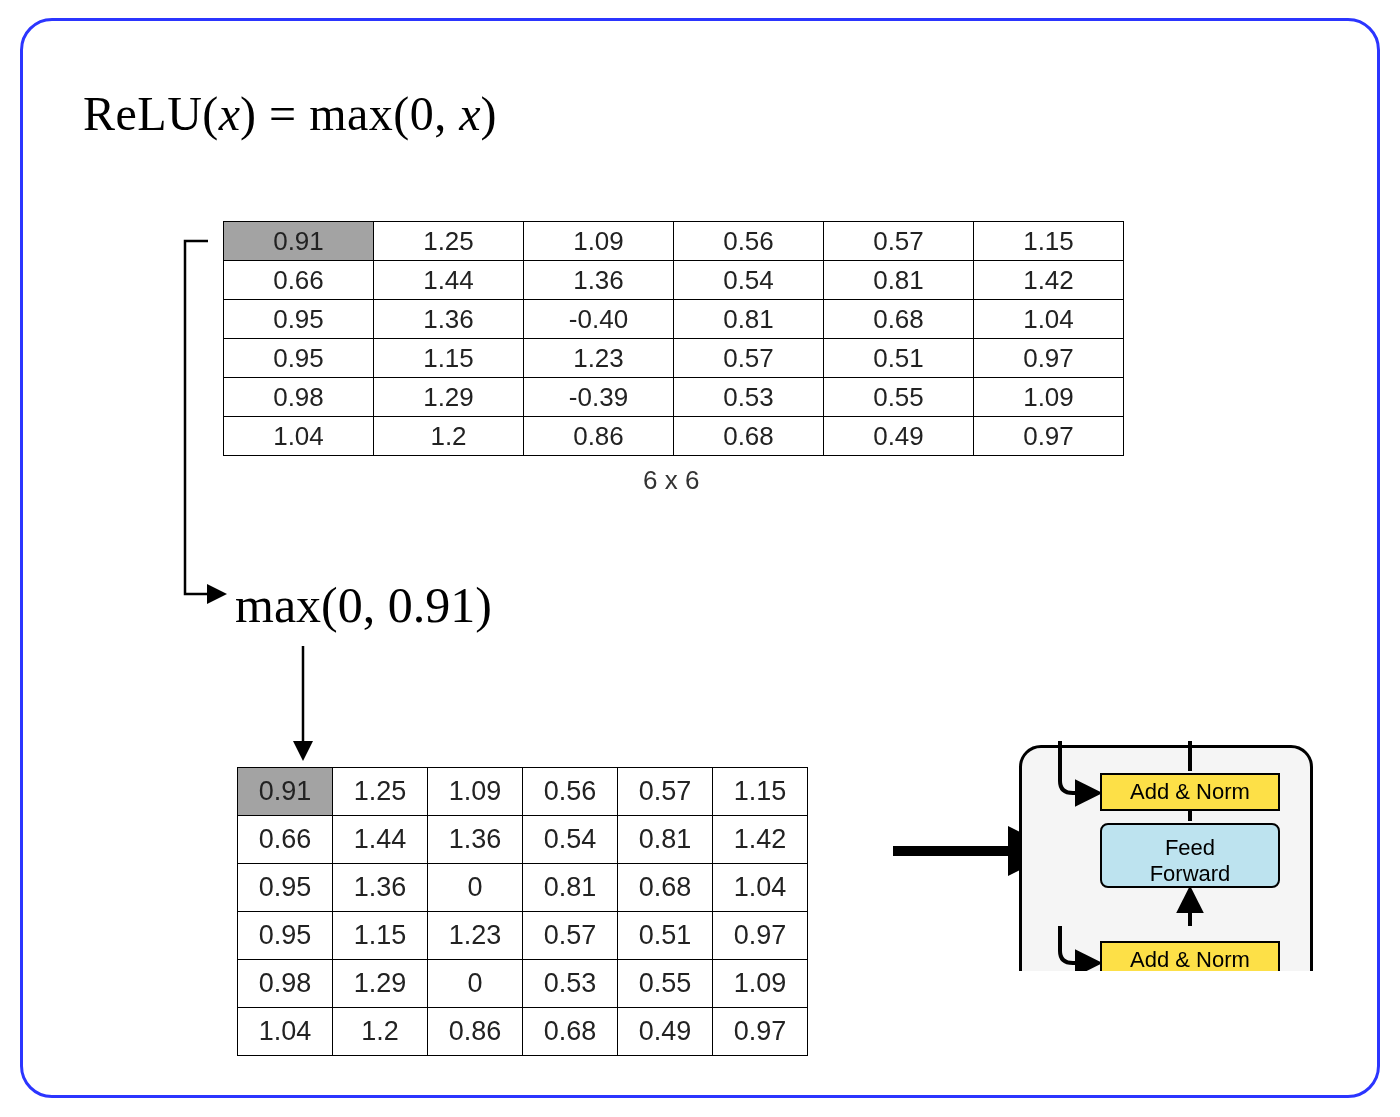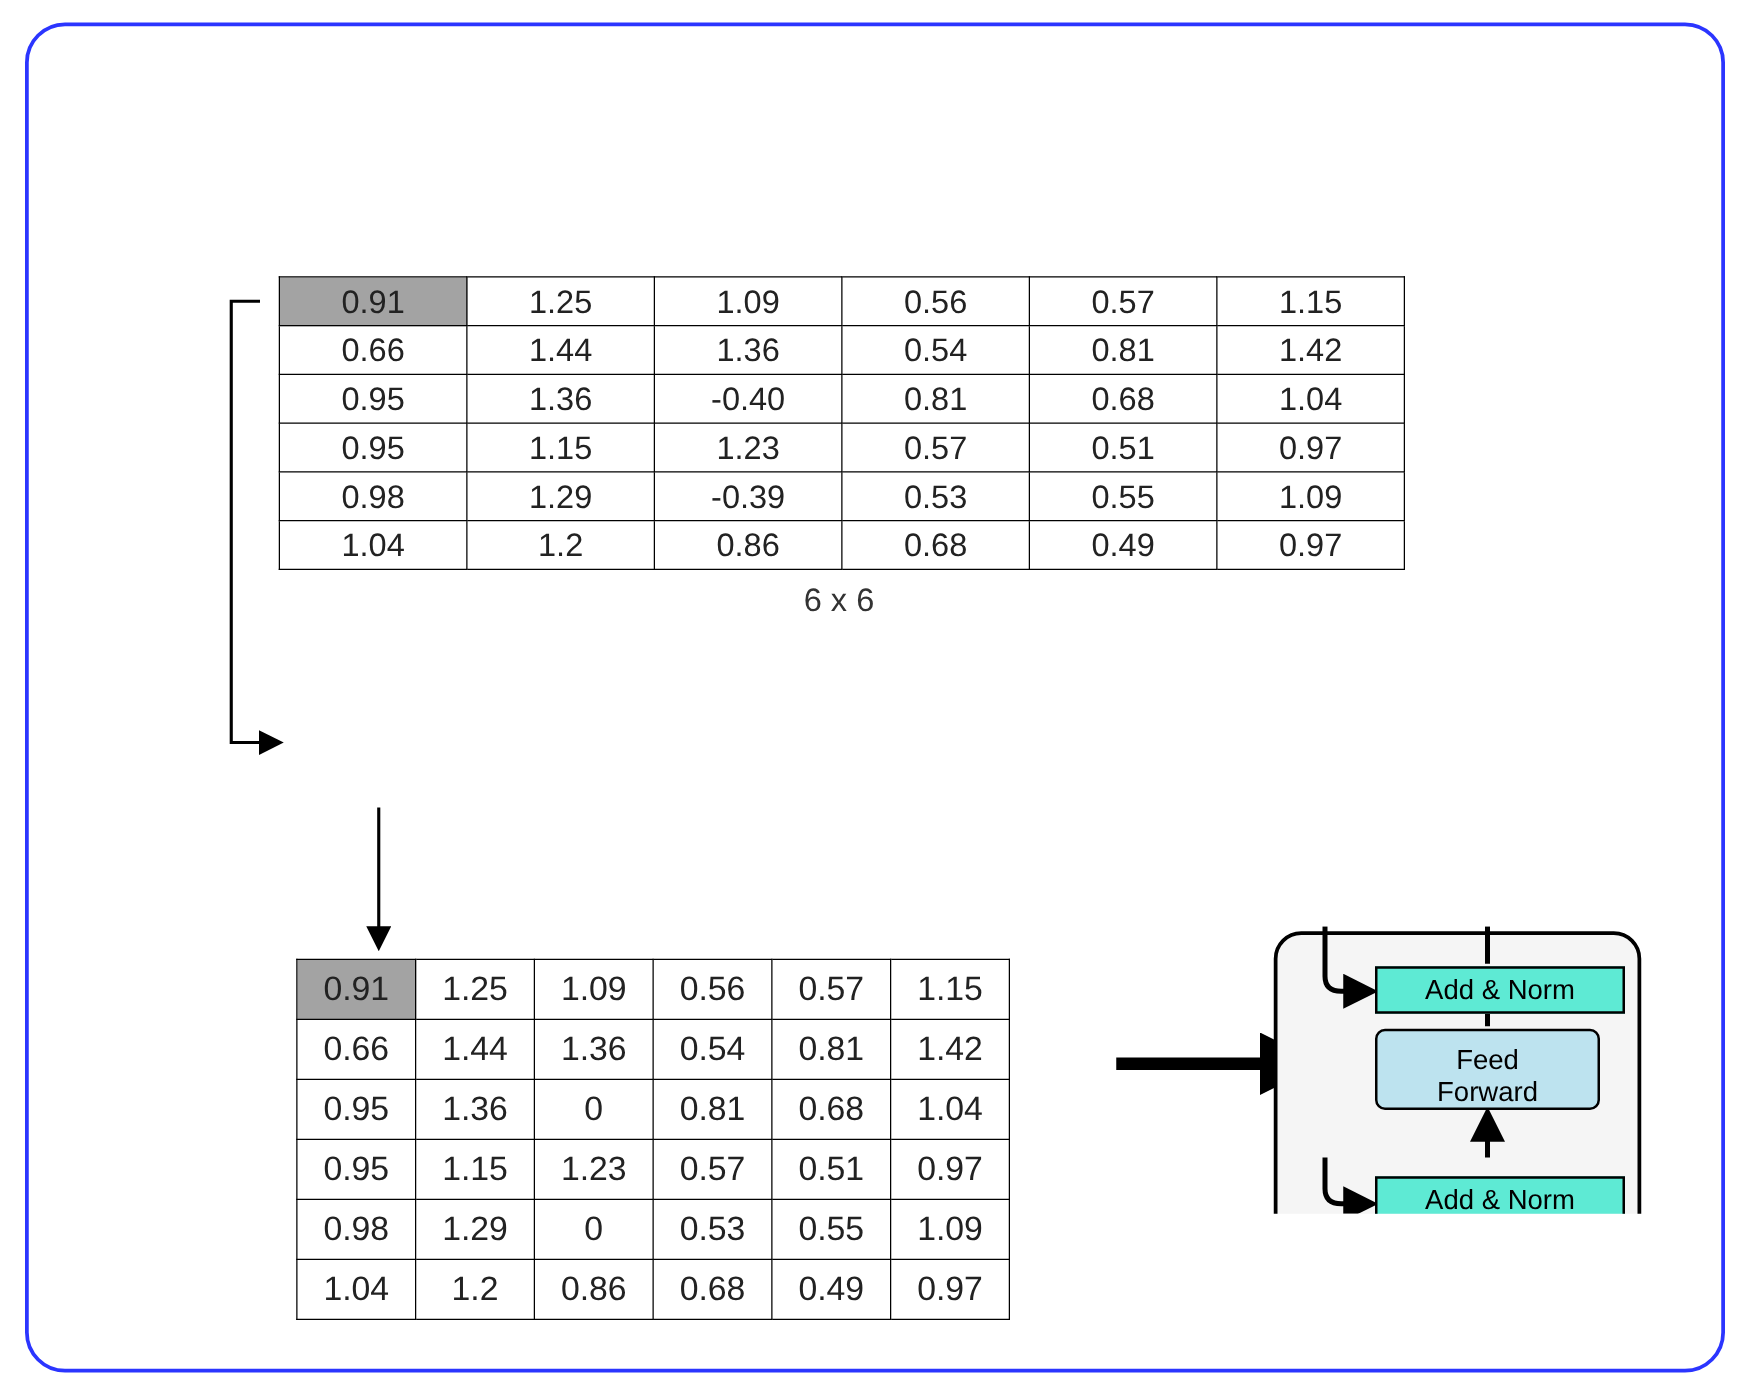--- a/index.html
+++ b/index.html
@@ -82,22 +82,22 @@
   .mini .bg {
     position: absolute;
     left: 4px; top: 4px;
     width: 294px; height: 280px;
     background: #f5f5f5;
     border: 3px solid #000;
     border-radius: 22px;
   }
   .mini .addnorm {
     position: absolute;
-    width: 200px; height: 38px;
-    background: #5eead4;
+    width: 180px; height: 38px;
+    background: #fde047;
     border: 2px solid #000;
     border-radius: 0;
     display: flex;
     align-items: center;
     justify-content: center;
     font-size: 22px;
   }
   .mini .ff {
     position: absolute;
     width: 180px; height: 65px;
@@ -120,20 +120,23 @@
     width: 1360px;
     height: 1080px;
     pointer-events: none;
   }
 </style>
 </head>
 <body>
 
 <div class="frame">
 
+  <div class="formula">
+    <span class="fn">ReLU(</span><span class="x">x</span><span class="fn">) = max(0, </span><span class="x">x</span><span class="fn">)</span>
+  </div>
 
   <table class="matrix top-mat">
     <tbody id="top-mat-body">
         <tr>
           <td class="hl">0.91</td>
           <td>1.25</td>
           <td>1.09</td>
           <td>0.56</td>
           <td>0.57</td>
           <td>1.15</td>
@@ -175,20 +178,21 @@
           <td>1.2</td>
           <td>0.86</td>
           <td>0.68</td>
           <td>0.49</td>
           <td>0.97</td>
         </tr>
       </tbody>
   </table>
   <div class="dim-label">6 x 6</div>
 
+  <div class="maxcalc">max(0, 0.91)</div>
 
   <table class="matrix bot-mat">
     <tbody id="bot-mat-body">
         <tr>
           <td class="hl">0.91</td>
           <td>1.25</td>
           <td>1.09</td>
           <td>0.56</td>
           <td>0.57</td>
           <td>1.15</td>

